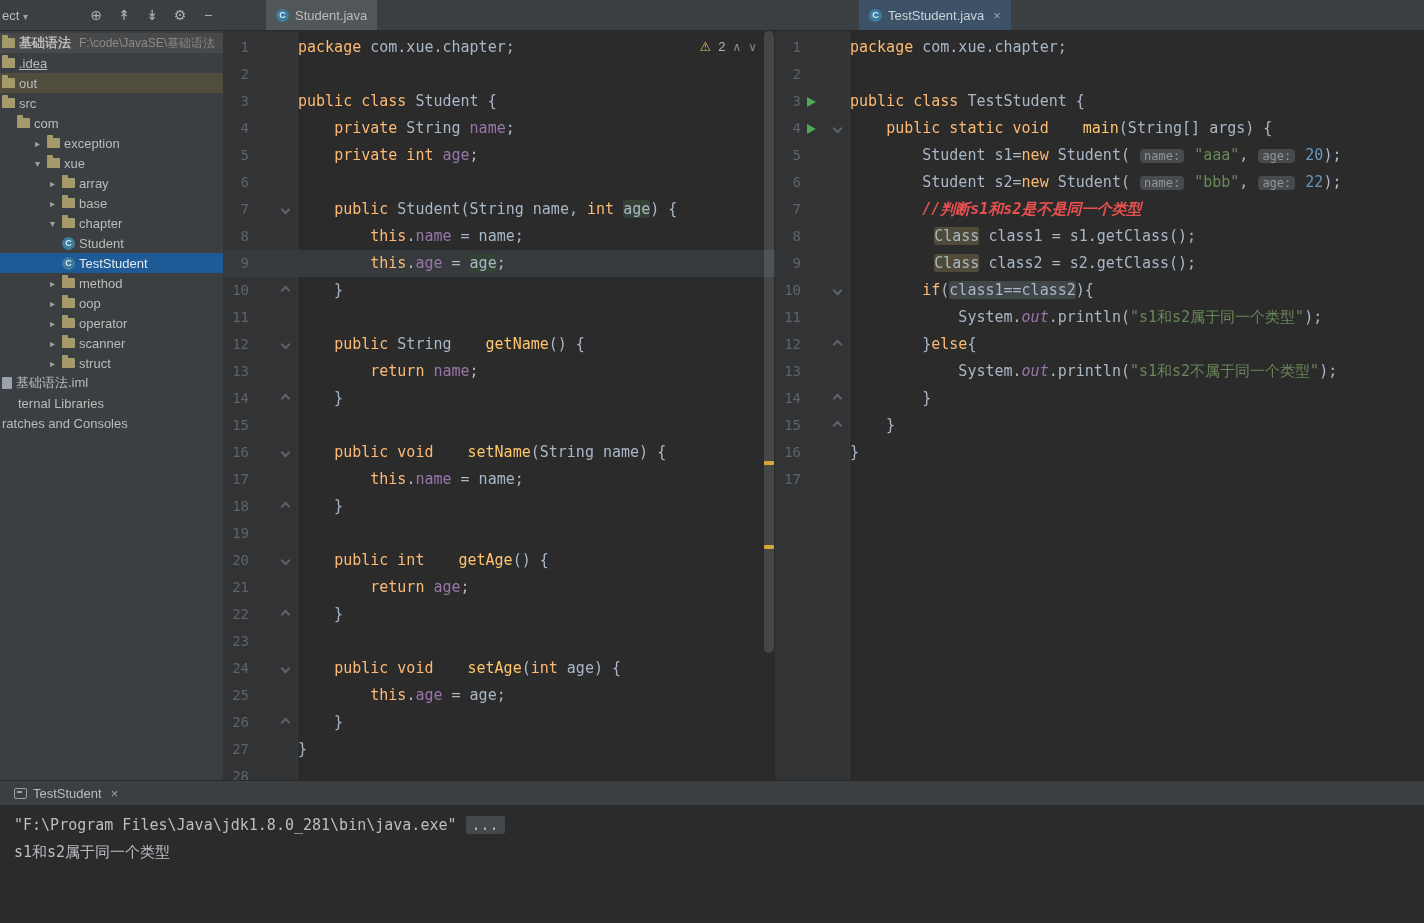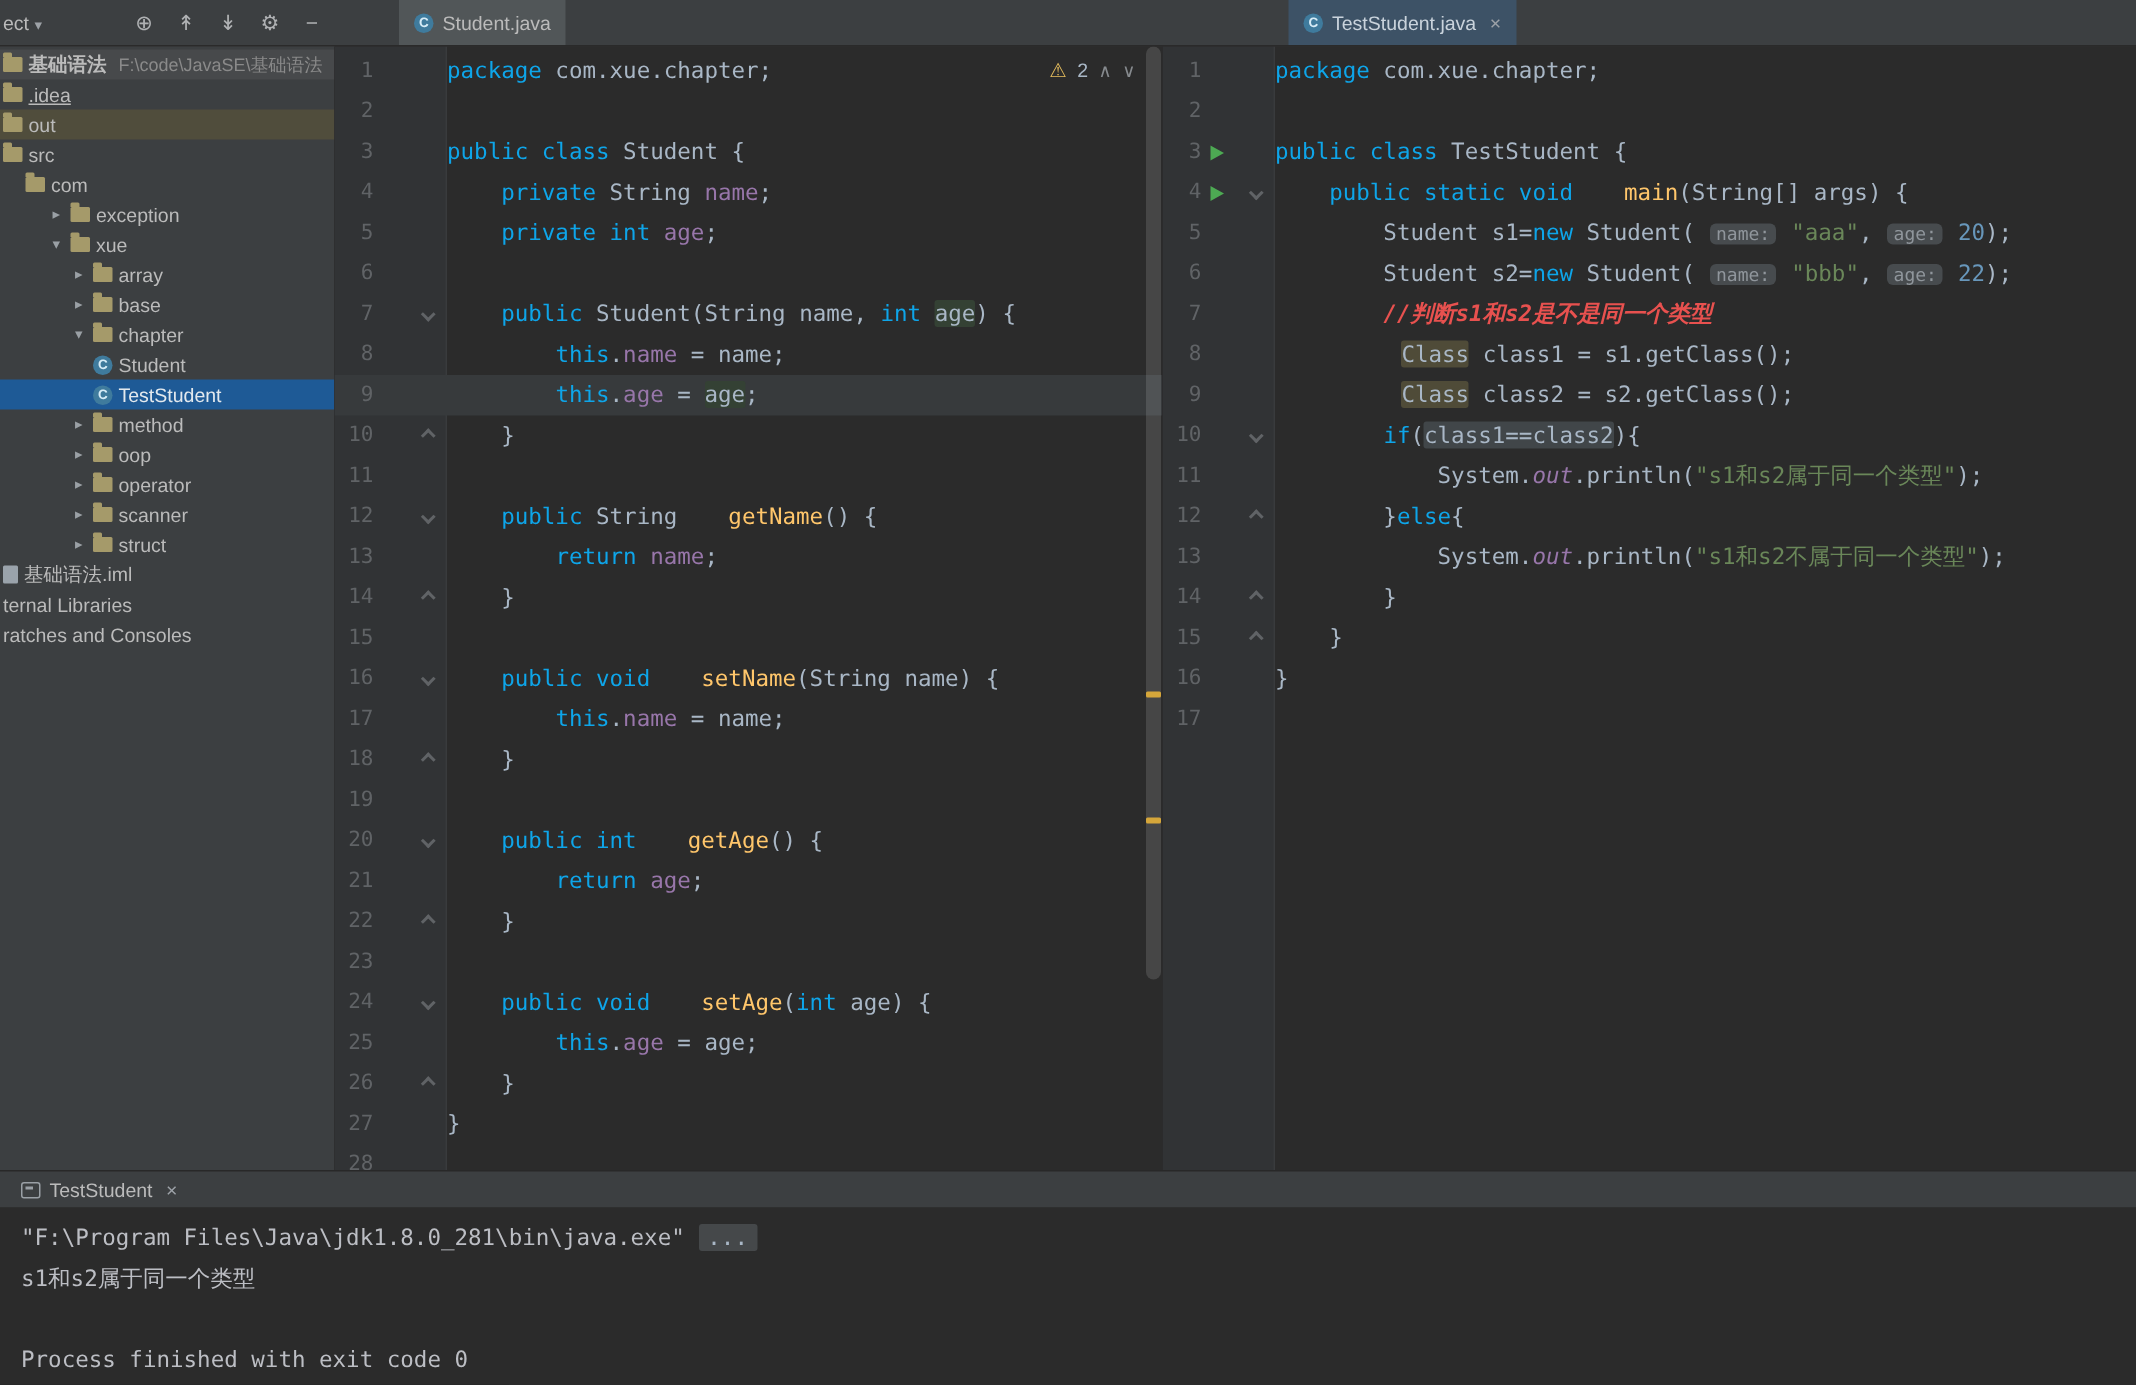--- a/index.html
+++ b/index.html
@@ -51,21 +51,21 @@
   .ln { width:26px; flex:0 0 auto; text-align:right; color:#606366; font-size:14px; }
   .run-col { width:20px; flex:0 0 auto; display:flex; align-items:center; justify-content:center; }
   .run-triangle { width:0; height:0; border-left:9px solid #4daa53; border-top:5px solid transparent; border-bottom:5px solid transparent; cursor:pointer; }
   .fold-col { width:29px; flex:0 0 auto; display:flex; align-items:center; justify-content:flex-end; padding-right:9px; }
   .fm { width:7px; height:7px; border-right:2px solid #606366; border-bottom:2px solid #606366; cursor:pointer; }
   .fm.down { transform:rotate(45deg); }
   .fm.up { transform:rotate(-135deg); }
   .code { flex:1; color:#a9b7c6; }
 
   .tok-pl  { color:#a9b7c6; }
-  .tok-kw  { color:#0ea5e9; }
+  .tok-kw  { color:#fdba74; }
   .tok-str { color:#6a8759; }
   .tok-num { color:#6897bb; }
   .tok-fld { color:#9876aa; }
   .tok-mth { color:#ffc66b;padding-left:25px; }
   .tok-out { color:#9876aa; font-style:italic; }
   .tok-cmt { color:#e8514f; font-style:italic; font-weight:bold; }
   .tok-hl  { background:#344134; border-radius:2px; }
   .tok-hls { background:#414649; border-radius:2px; }
   .tok-hlc { background:#4f4b38; border-radius:2px;margin-left:12px; }
   .tok-hint{ background:#474b4e; color:#90969c; font-size:12px; border-radius:4px; padding:0 4px; margin:0 1px; }
@@ -202,21 +202,21 @@
         </div>
         <div class="tree-row" style="padding-left: 47px;">
           <span class="tree-arrow">▸</span>
           <span class="ic-folder"></span>
           <span>struct</span>
         </div>
         <div class="tree-row" style="padding-left: 2px;">
           <span class="ic-file"></span>
           <span>基础语法.iml</span>
         </div>
-        <div class="tree-row" style="padding-left: 2px;">
+        <div class="tree-row" style="padding-left: 18px;">
           <span>ternal Libraries</span>
         </div>
         <div class="tree-row" style="padding-left: 2px;">
           <span>ratches and Consoles</span>
         </div>
       </aside>
 
     <div class="editor left">
       <div class="gutter-bg"></div>
       <div class="lines">
@@ -291,17 +291,16 @@
       <div class="run-tab">
         <span class="ic-console"></span>
         <span>TestStudent</span>
         <span class="tab-close">×</span>
       </div>
     </div>
     <div class="console">
         <div class="code-line"><span class="tok-pl">"F:\Program Files\Java\jdk1.8.0_281\bin\java.exe" </span><span class="tok-fold">...</span></div>
         <div class="code-line"><span class="tok-pl">s1和s2属于同一个类型</span></div>
         <div class="code-line"></div>
-        <div class="code-line"><span class="tok-pl">Process finished with exit code 0</span></div>
       </div>
   </div>
 
 </div>
 
 </body></html>

